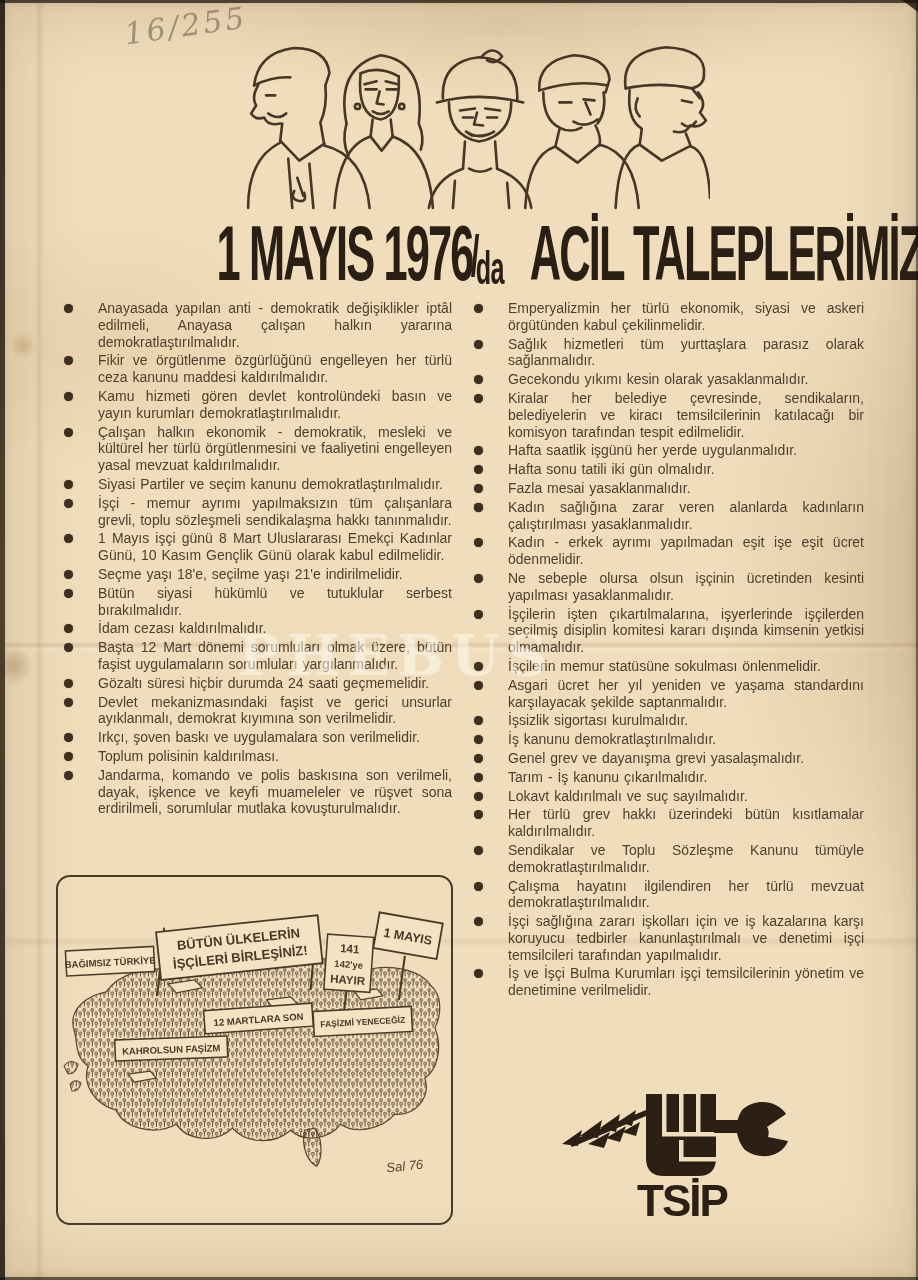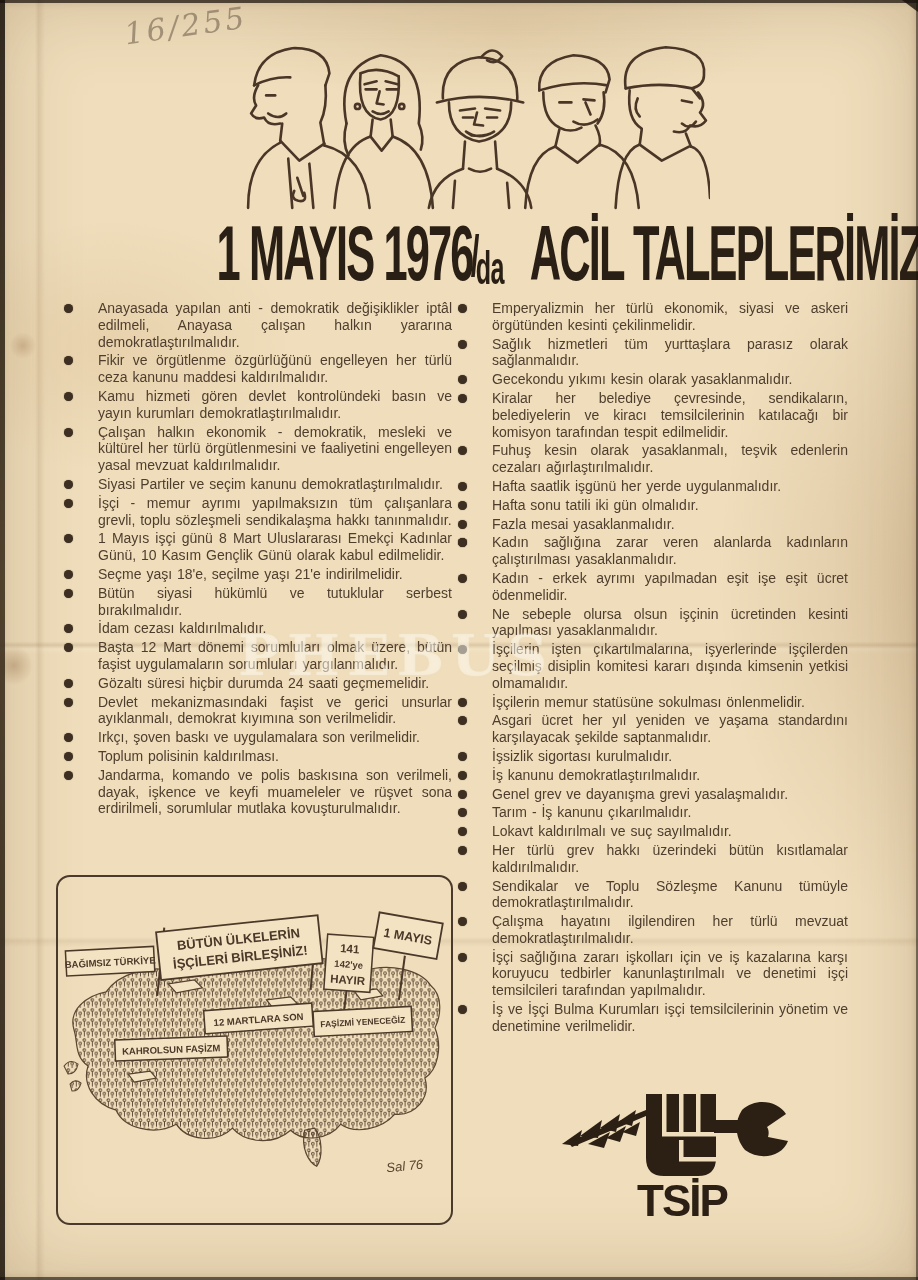--- a/index.html
+++ b/index.html
@@ -31,21 +31,21 @@
   .workers{position:absolute;left:228px;top:26px;width:482px;height:188px;z-index:2;}
 
   .title{position:absolute;top:208px;left:0;width:918px;text-align:center;z-index:3;
     color:#2a1f14;white-space:nowrap;}
   .title-inner{display:inline-block;transform:scale(0.62,1.12);transform-origin:center top;
     font-weight:bold;font-size:70px;letter-spacing:-3px;}
   .title-slash{font-size:0.72em;position:relative;top:-0.06em;margin:0 -3px;}
   .title-da{font-size:0.58em;position:relative;top:0.10em;letter-spacing:-1px;}
   .title-part2{margin-left:42px;}
 
-  .columns{position:absolute;left:58px;top:300px;width:806px;display:flex;z-index:2;}
+  .columns{position:absolute;left:58px;top:300px;width:806px;display:flex;gap:16px;z-index:2;}
   .col{list-style:none;margin:0;padding:0;}
   .col-left{width:394px;}
   .col-right{width:396px;}
   .col li{position:relative;padding-left:40px;margin-bottom:2px;
     font-size:14px;line-height:16.8px;text-align:justify;color:#4f3e2e;word-spacing:1px;}
   .dot{position:absolute;left:6px;top:4px;width:9px;height:9px;border-radius:50%;
     background:#3d2f21;box-shadow:0 0 1px rgba(61,47,33,.8);}
 
   .watermark{position:absolute;left:238px;top:622px;z-index:5;pointer-events:none;
     font-family:"DejaVu Serif",serif;font-weight:bold;font-size:56px;letter-spacing:7px;
@@ -173,25 +173,24 @@
         <li><span class="dot"></span><span class="dtext">İdam cezası kaldırılmalıdır.</span></li>
         <li><span class="dot"></span><span class="dtext">Başta 12 Mart dönemi sorumluları olmak üzere, bütün faşist uygulamaların sorumluları yargılanmalıdır.</span></li>
         <li><span class="dot"></span><span class="dtext">Gözaltı süresi hiçbir durumda 24 saati geçmemelidir.</span></li>
         <li><span class="dot"></span><span class="dtext">Devlet mekanizmasındaki faşist ve gerici unsurlar ayıklanmalı, demokrat kıyımına son verilmelidir.</span></li>
         <li><span class="dot"></span><span class="dtext">Irkçı, şoven baskı ve uygulamalara son verilmelidir.</span></li>
         <li><span class="dot"></span><span class="dtext">Toplum polisinin kaldırılması.</span></li>
         <li><span class="dot"></span><span class="dtext">Jandarma, komando ve polis baskısına son verilmeli, dayak, işkence ve keyfi muameleler ve rüşvet sona erdirilmeli, sorumlular mutlaka kovuşturulmalıdır.</span></li>
       </ul>
     <ul class="col col-right">
 
-    <li><span class="dot"></span><span class="dtext">Emperyalizmin her türlü ekonomik, siyasi ve askeri örgütünden kesinti çekilinmelidir.</span></li>
+    <li><span class="dot"></span><span class="dtext">Emperyalizmin her türlü ekonomik, siyasi ve askeri örgütünden kabul çekilinmelidir.</span></li>
         <li><span class="dot"></span><span class="dtext">Sağlık hizmetleri tüm yurttaşlara parasız olarak sağlanmalıdır.</span></li>
         <li><span class="dot"></span><span class="dtext">Gecekondu yıkımı kesin olarak yasaklanmalıdır.</span></li>
         <li><span class="dot"></span><span class="dtext">Kiralar her belediye çevresinde, sendikaların, belediyelerin ve kiracı temsilcilerinin katılacağı bir komisyon tarafından tespit edilmelidir.</span></li>
-        <li><span class="dot"></span><span class="dtext">Fuhuş kesin olarak yasaklanmalı, teşvik edenlerin cezaları ağırlaştırılmalıdır.</span></li>
         <li><span class="dot"></span><span class="dtext">Hafta saatlik işgünü her yerde uygulanmalıdır.</span></li>
         <li><span class="dot"></span><span class="dtext">Hafta sonu tatili iki gün olmalıdır.</span></li>
         <li><span class="dot"></span><span class="dtext">Fazla mesai yasaklanmalıdır.</span></li>
         <li><span class="dot"></span></li>
         <li><span class="dot"></span><span class="dtext">Kadın sağlığına zarar veren alanlarda kadınların çalıştırılması yasaklanmalıdır.</span></li>
         <li><span class="dot"></span><span class="dtext">Kadın - erkek ayrımı yapılmadan eşit işe eşit ücret ödenmelidir.</span></li>
         <li><span class="dot"></span><span class="dtext">Ne sebeple olursa olsun işçinin ücretinden kesinti yapılması yasaklanmalıdır.</span></li>
         <li><span class="dot"></span><span class="dtext">İşçilerin işten çıkartılmalarına, işyerlerinde işçilerden seçilmiş disiplin komitesi kararı dışında kimsenin yetkisi olmamalıdır.</span></li>
         <li><span class="dot"></span><span class="dtext">İşçilerin memur statüsüne sokulması önlenmelidir.</span></li>
         <li><span class="dot"></span><span class="dtext">Asgari ücret her yıl yeniden ve yaşama standardını karşılayacak şekilde saptanmalıdır.</span></li>

